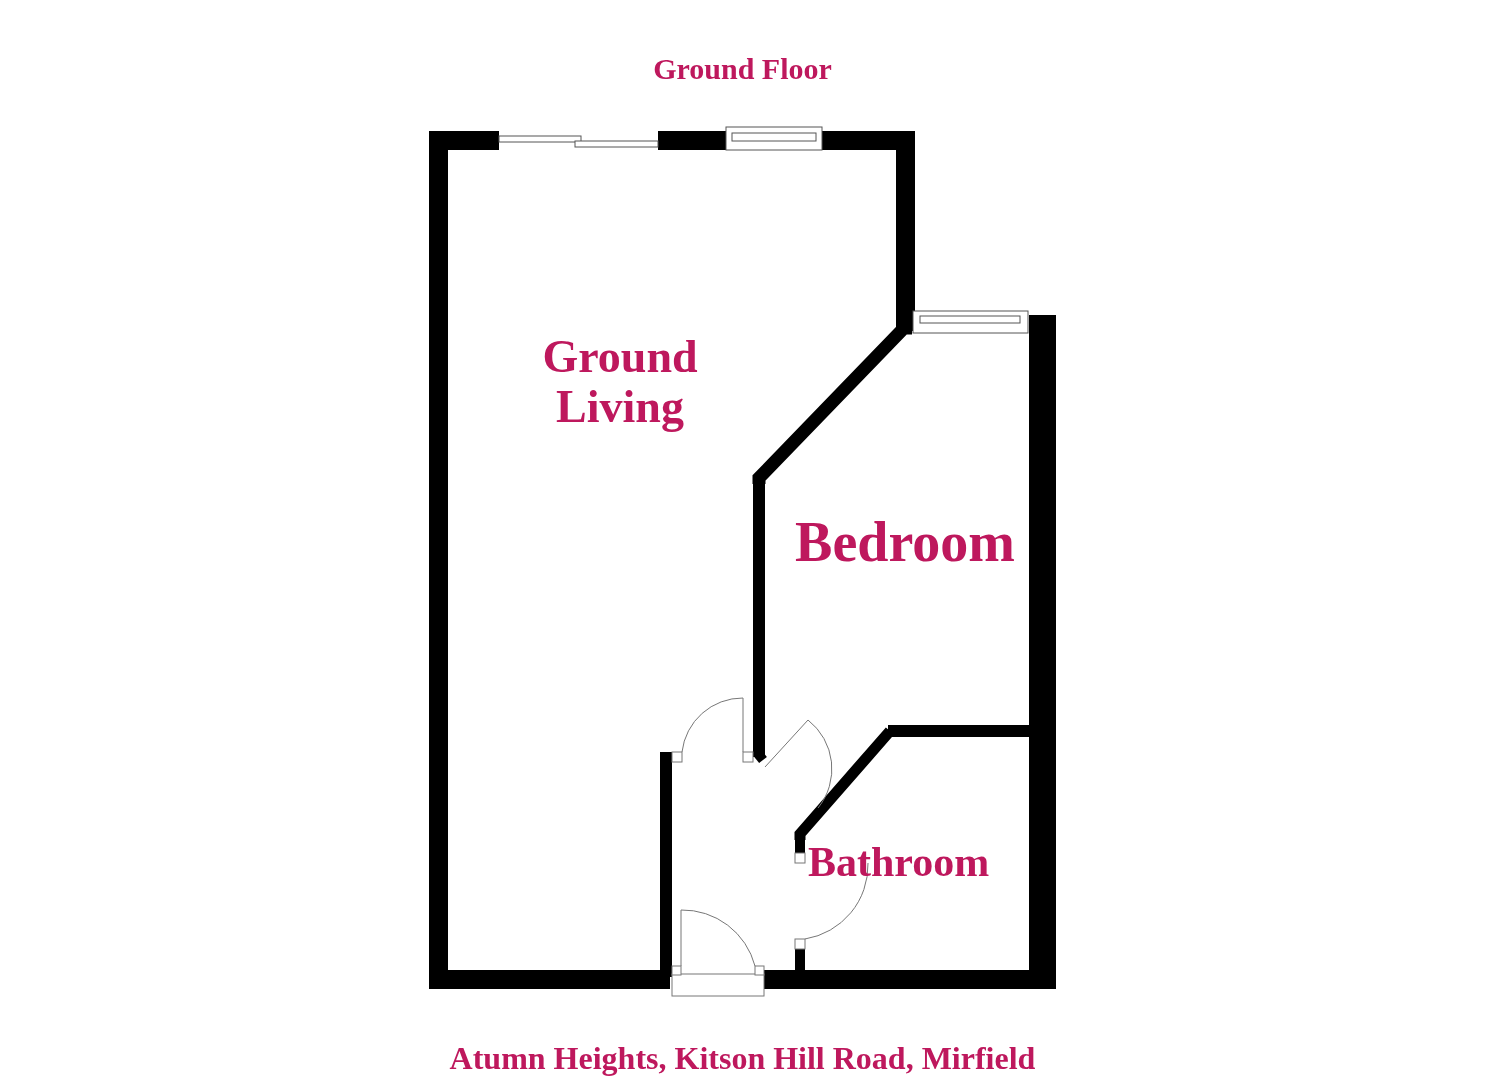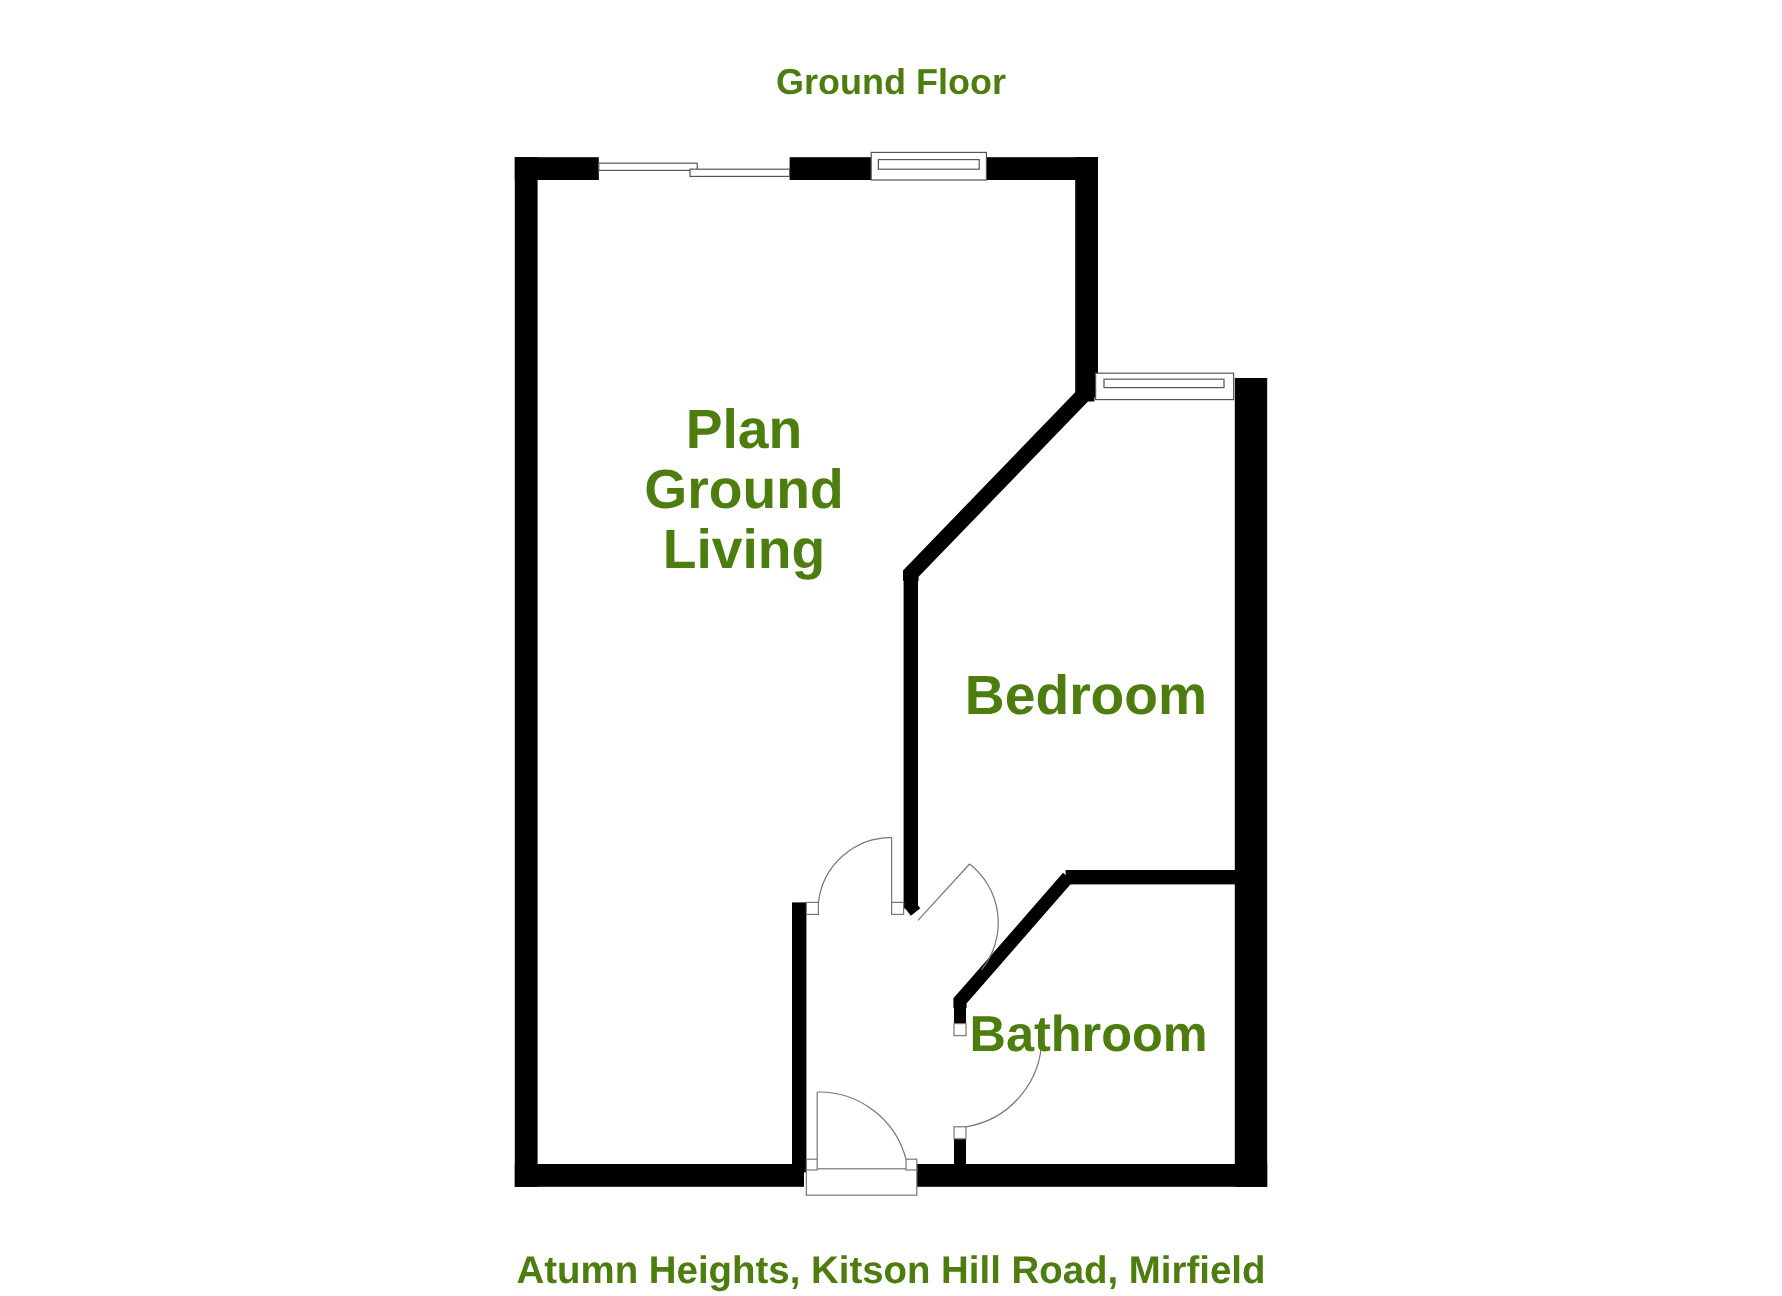--- a/index.html
+++ b/index.html
@@ -1,23 +1,23 @@
 <!DOCTYPE html>
 <html><head>
 <meta charset="utf-8">
 <style>
   html, body { margin:0; padding:0; background:#ffffff; }
   body { width:1485px; height:1080px; position:relative; overflow:hidden;
          font-family:"Liberation Sans", sans-serif; }
   svg.plan { position:absolute; left:0; top:0; }
-  .label { position:absolute; font-family:Liberation Sans, sans-serif; font-weight:bold; color:#4d7c0f; text-align:center; white-space:nowrap; }
+  .label { position:absolute; font-family:Liberation Serif, serif; font-weight:bold; color:#be185d; text-align:center; white-space:nowrap; }
   .title { top:52px; left:0; width:1485px; font-size:30px; }
   .footer { top:1040px; left:0; width:1485px; font-size:32px; }
   .room-olk { left:510px; top:332px; width:220px; font-size:46px; line-height:50px; }
-  .room-bed { left:780px; top:510px; width:250px; font-size:46px;margin-top:42px; }
+  .room-bed { left:780px; top:510px; width:250px; font-size:56px; }
   .room-bath { left:808px; top:838px; width:230px; font-size:42px; text-align:left; }
 </style>
 </head>
 <body>
 
 <div class="label title">Ground Floor</div>
 
 <svg class="plan" width="1485" height="1080" viewBox="0 0 1485 1080">
 
   <g fill="#000">
@@ -82,20 +82,19 @@
 
     <rect x="672" y="974" width="92" height="22" fill="#fff"></rect>
     <rect x="672" y="966" width="9" height="9" fill="#fff"></rect>
     <rect x="755" y="966" width="9" height="9" fill="#fff"></rect>
     <line x1="681" y1="966" x2="681" y2="910"></line>
     <path d="M 681 910 A 75 75 0 0 1 755 966"></path>
   </g>
 </svg>
 
 <div class="label room-olk">
-  <div>Plan</div>
   <div>Ground</div>
   <div>Living</div>
 </div>
 <div class="label room-bed">Bedroom</div>
 <div class="label room-bath">Bathroom</div>
 
 <div class="label footer">Atumn Heights, Kitson Hill Road, Mirfield</div>
 
 </body></html>

